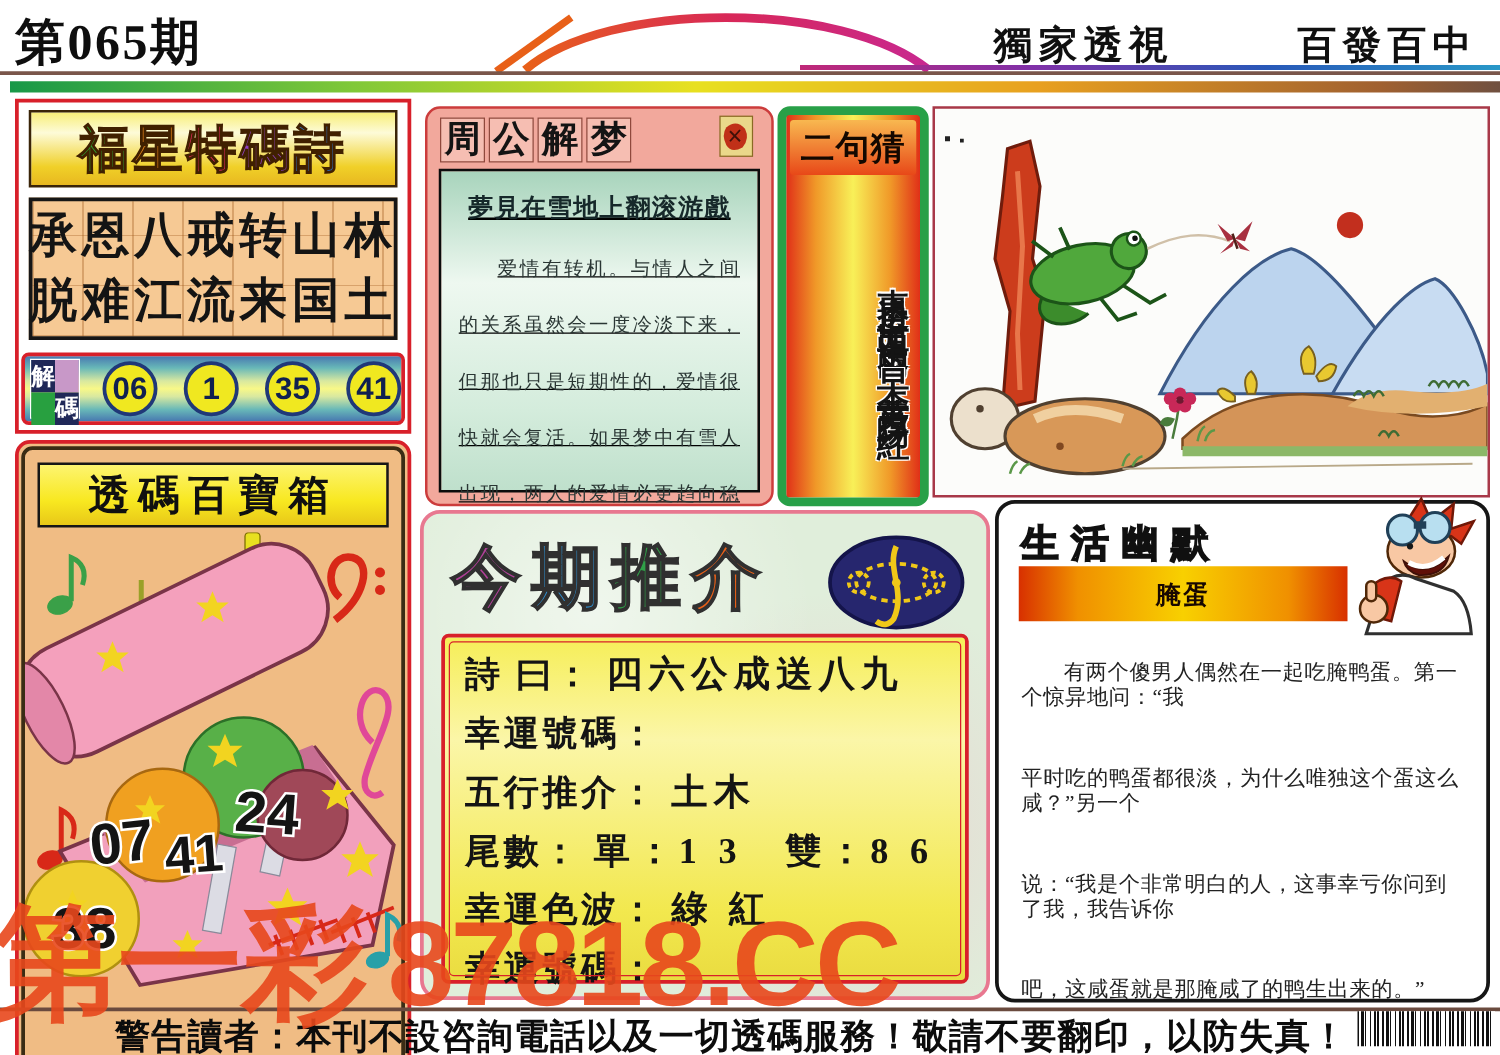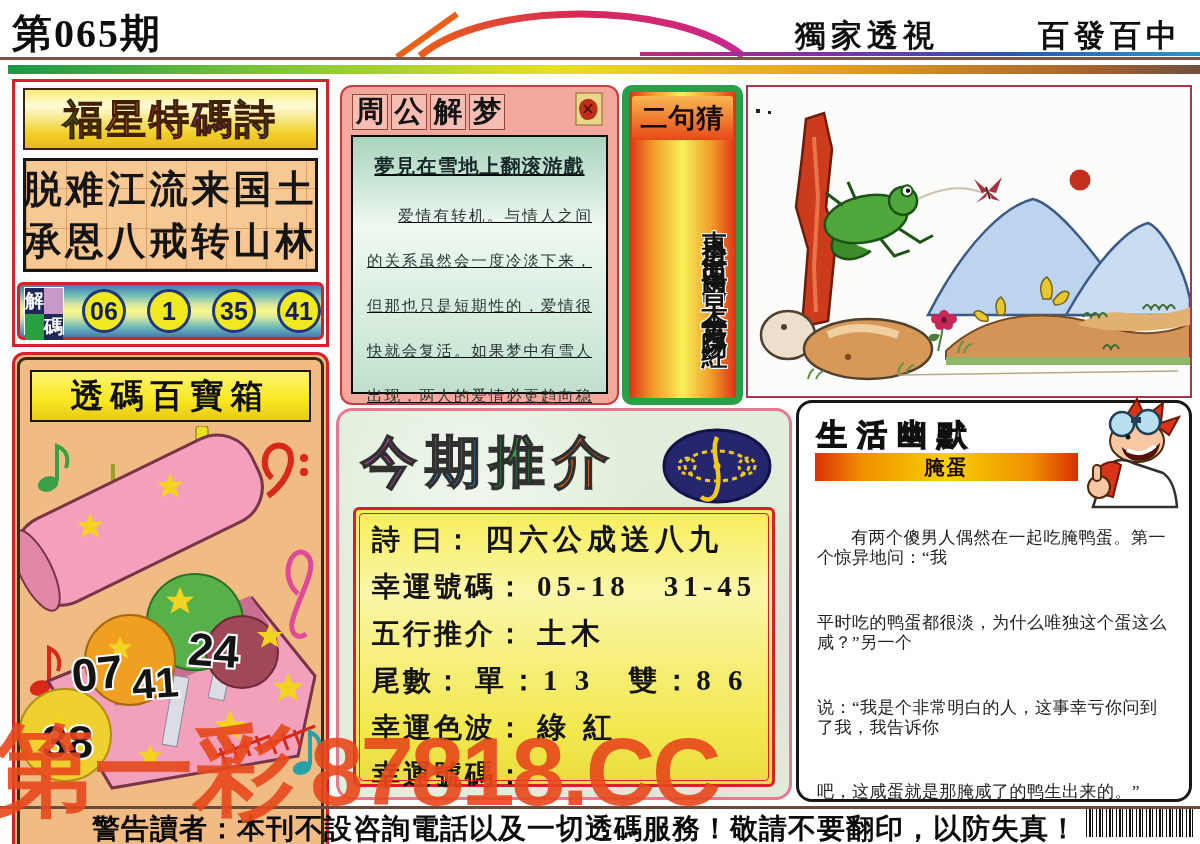--- a/index.html
+++ b/index.html
@@ -78,21 +78,21 @@
   .rec-logo{position:absolute;right:16px;top:16px;}
   .rec-box{position:absolute;left:14px;right:14px;top:96px;bottom:10px;border:3px solid #d8202a;border-radius:6px;box-sizing:border-box;
       background:linear-gradient(180deg,#f6ee58,#fbf6a8 30%,#f2e84e 80%,#eadc40);padding-top:6px;}
   .rec-box::after{content:"";position:absolute;inset:3px;border:1.5px solid #d8202a;border-radius:4px;pointer-events:none;}
   .rec-row{height:47px;display:flex;align-items:center;padding-left:16px;gap:10px;white-space:nowrap;}
   .rec-label{font:bold 28px "Liberation Serif",serif;color:#141414;letter-spacing:3px;}
   .rec-value{font:bold 29px "Liberation Serif",serif;color:#141414;letter-spacing:5px;}
   
   .panel-humor{position:absolute;left:796px;top:400px;width:396px;height:402px;background:#fff;border:3px solid #161616;border-radius:16px;box-sizing:border-box;}
   .humor-title{position:absolute;left:18px;top:12px;font:bold 30px "Liberation Sans",sans-serif;color:#ffffff;-webkit-text-stroke:1.4px #101010;letter-spacing:10px;}
-  .humor-bar{position:absolute;left:16px;width:263px;top:50px;height:28px;
+  .humor-bar{position:absolute;left:16px;width:263px;top:50px;height:44px;
       background:linear-gradient(90deg,#d83000,#f09000 18%,#f8d000 50%,#f09000 82%,#d83000);
       display:flex;align-items:center;justify-content:center;font:bold 20px "Liberation Serif",serif;color:#180800;letter-spacing:2px;}
   .mascot{position:absolute;right:0px;top:-6px;}
   .humor-text{position:absolute;left:18px;right:18px;top:125px;}
   .humor-text p{margin:0 0 44px;font:17px "Liberation Serif",serif;color:#222;letter-spacing:.5px;line-height:1.2;}
   .humor-text p:first-child{text-indent:2em;}
   
   .footer-line{position:absolute;left:0;top:806px;width:1200px;height:3px;background:#6a4a3e;}
   .warning{position:absolute;left:92px;top:810px;font:bold 28px "Liberation Serif",serif;color:#0c0c0c;letter-spacing:1px;white-space:nowrap;}
   .barcode{position:absolute;left:1086px;top:809px;width:110px;height:28px;
@@ -127,22 +127,22 @@
 
   <div class="panel-poem">
     <div class="poem-title">
         <span>福</span>
         <span>星</span>
         <span>特</span>
         <span>碼</span>
         <span>詩</span>
       </div>
     <div class="poem-body">
+      <div class="poem-line">承恩八戒转山林</div>
       <div class="poem-line">脱难江流来国土</div>
-      <div class="poem-line">承恩八戒转山林</div>
     </div>
     <div class="decode-strip">
       <div class="decode-label">
         <div class="dl-tl">解</div>
         <div class="dl-tr"></div>
         <div class="dl-bl"></div>
         <div class="dl-br">碼</div>
       </div>
       <div class="decode-nums">
         <div class="ball">06</div>
@@ -342,21 +342,20 @@
       <circle cx="86" cy="39" r="8" fill="none" stroke="#f0c818" stroke-width="3" stroke-dasharray="4 3"></circle>
       <circle cx="56" cy="39" r="3.5" fill="#f0c818"></circle>
     </svg>
     <div class="rec-box">
       <div class="rec-row">
         <span class="rec-label">詩 曰：</span>
         <span class="rec-value">四六公成送八九</span>
       </div>
       <div class="rec-row">
         <span class="rec-label">幸運號碼：</span>
-        <span class="rec-value">05-18　31-45</span>
       </div>
       <div class="rec-row">
         <span class="rec-label">五行推介：</span>
         <span class="rec-value">土木</span>
       </div>
       <div class="rec-row">
         <span class="rec-label">尾數：</span>
         <span class="rec-value">單：1 3　雙：8 6</span>
       </div>
       <div class="rec-row">

